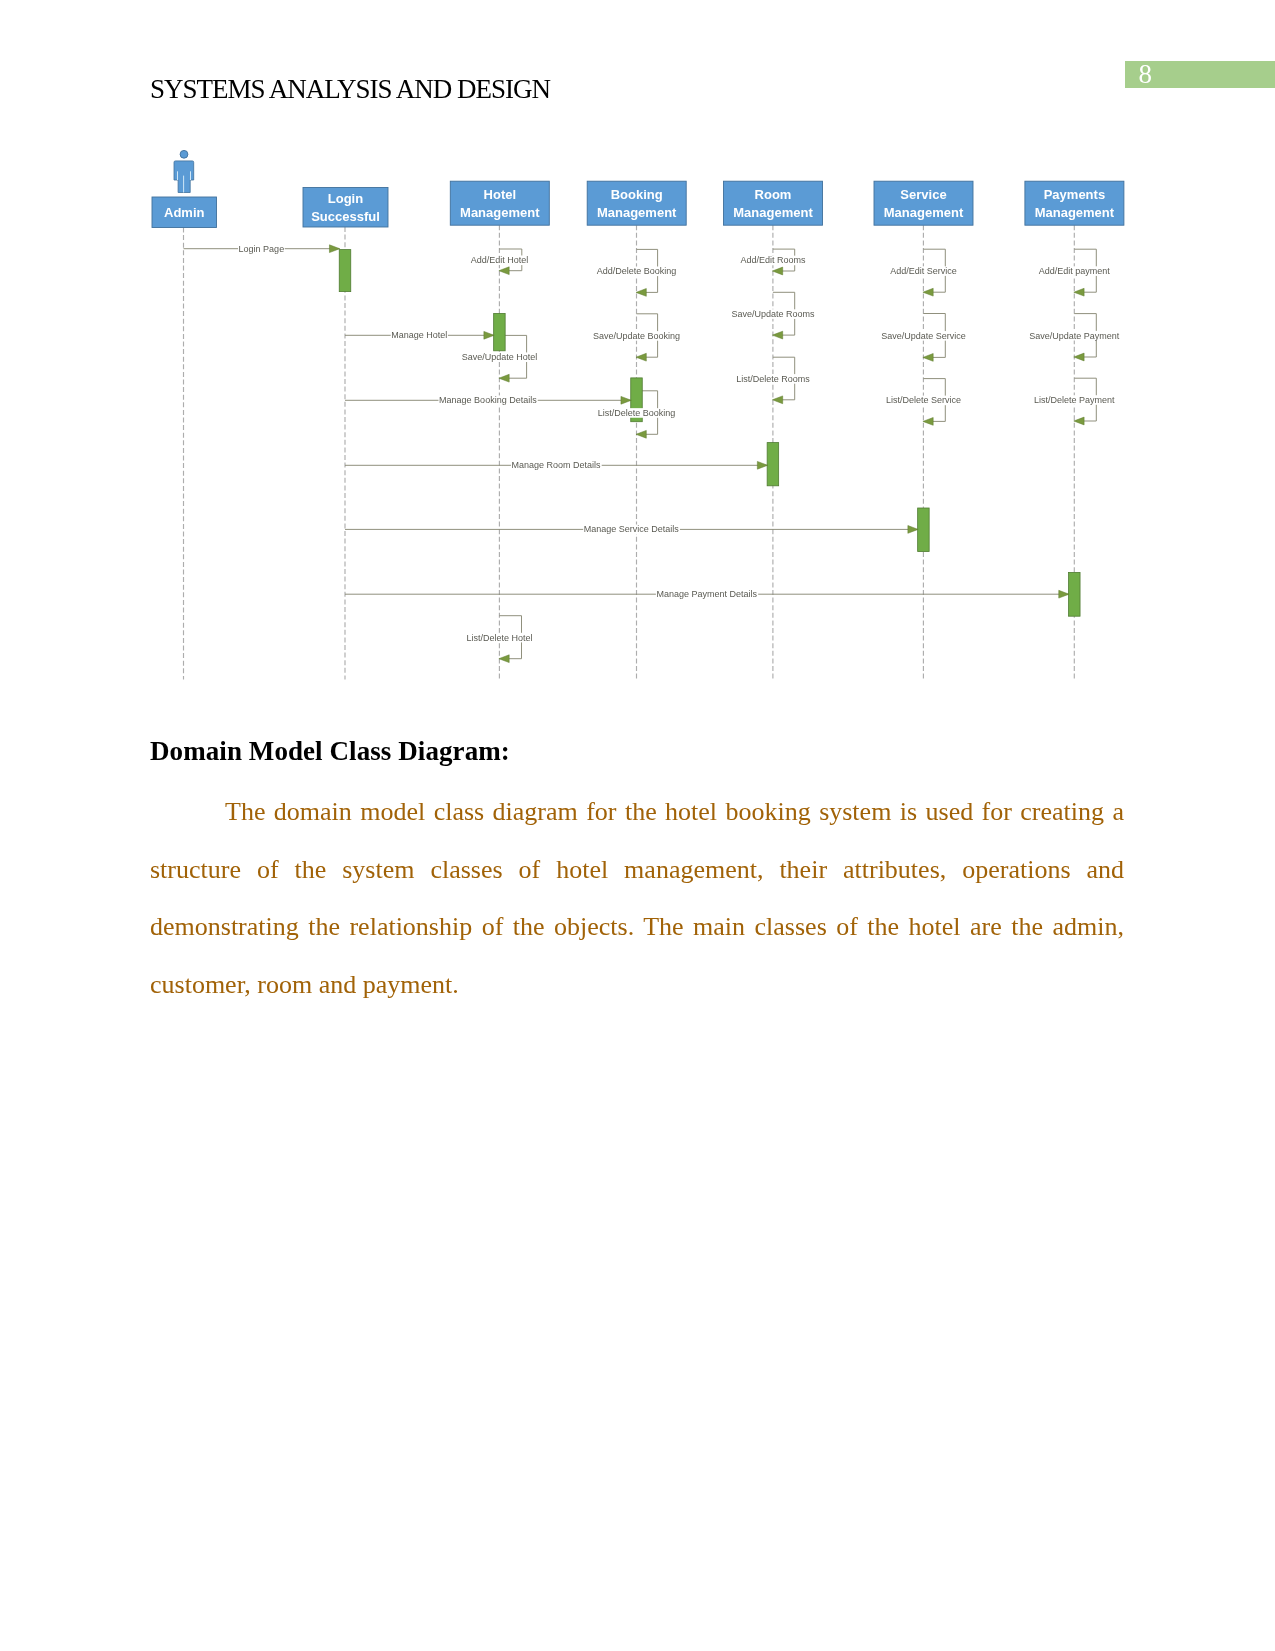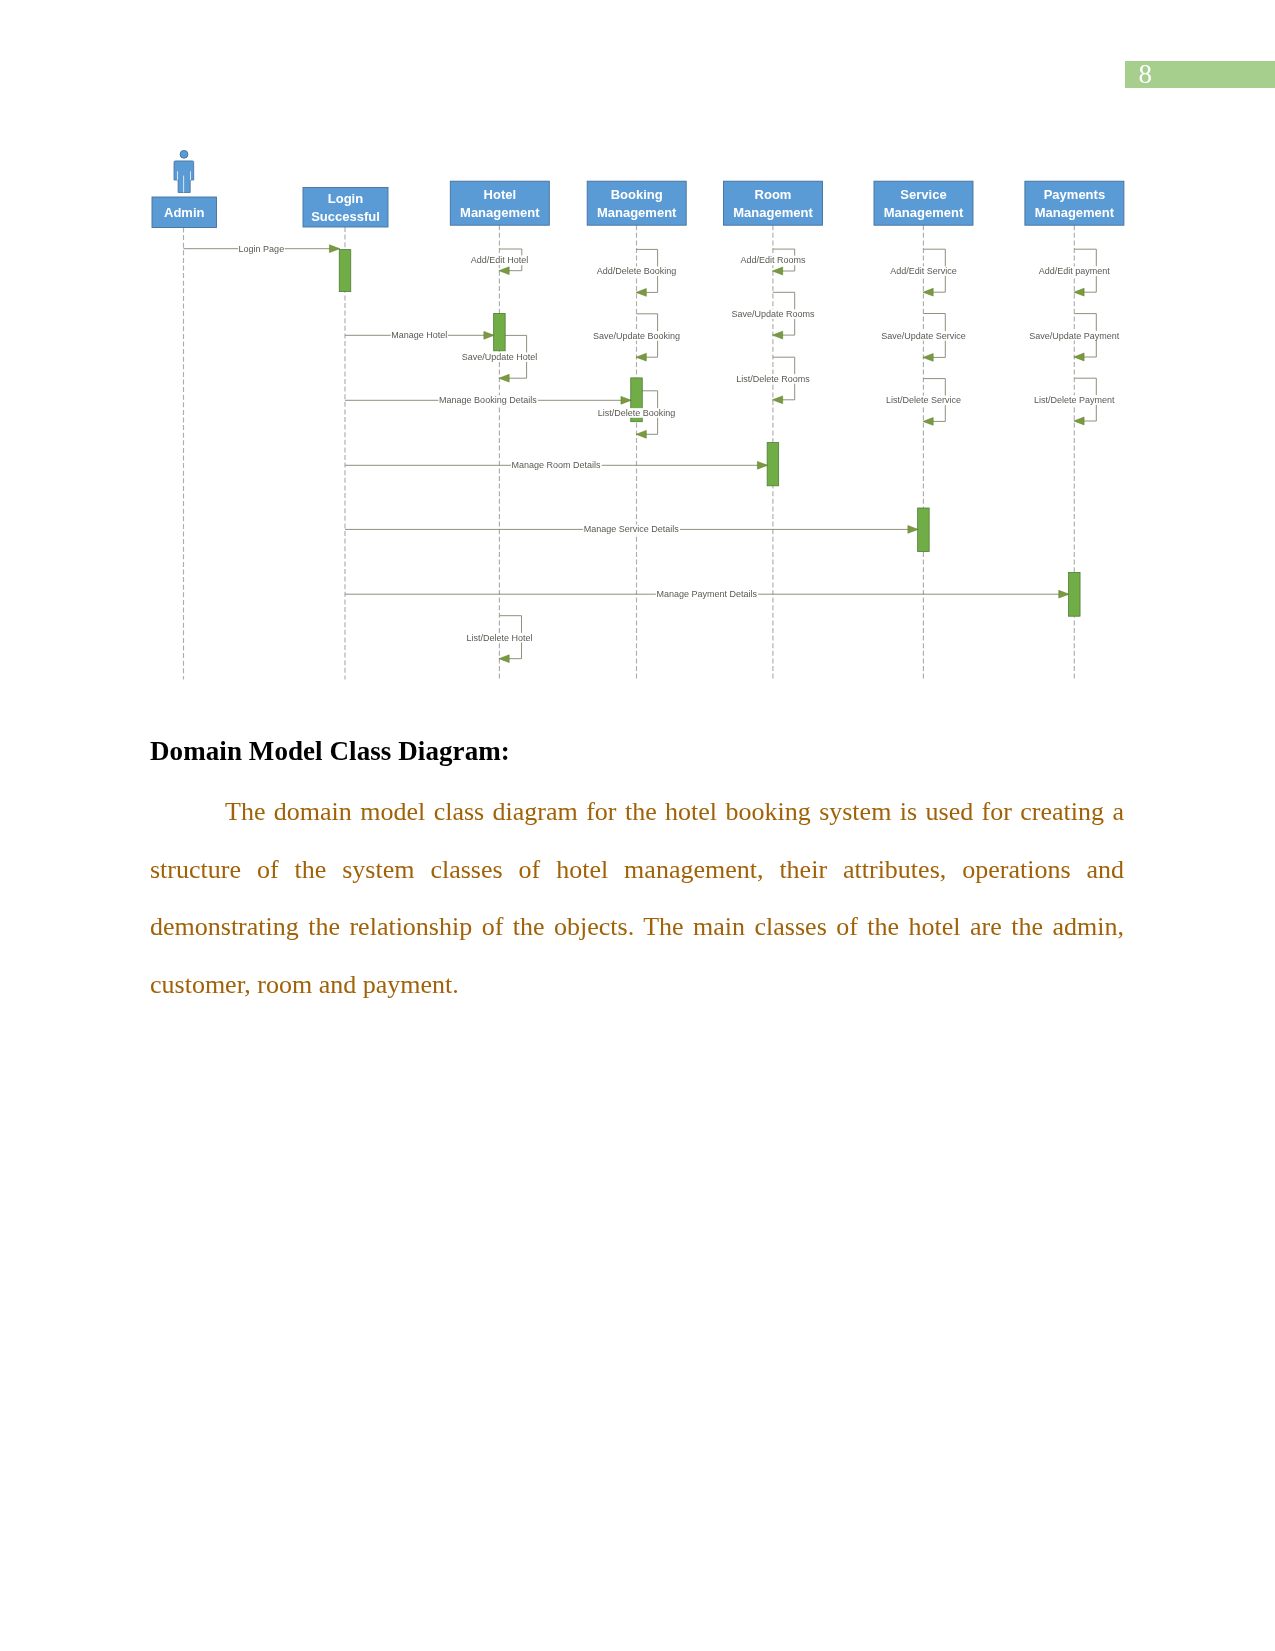--- a/index.html
+++ b/index.html
@@ -25,20 +25,21 @@
      text-anchor:middle;}
   .mlabel{font-family:"Liberation Sans",sans-serif;font-size:9px;fill:#5a5a52;text-anchor:middle;
      stroke:none;}
 </style>
 </head>
 <body>
 
 <div class="page">
   <div id="page-number-banner" style="background: rgb(166, 206, 140);"></div>
   <div id="page-number-text">8</div>
+  <div id="doc-title">SYSTEMS ANALYSIS AND DESIGN</div>
 
   <div id="diagram-wrap"><svg id="seq-svg" width="1275" height="700" viewBox="0 0 1275 700">
         <g>
           <line x1="183.5" y1="227.5" x2="183.5" y2="679.5" stroke="#adadad" stroke-width="1.15" stroke-dasharray="5 2.6"></line>
           <line x1="345" y1="227" x2="345" y2="679.5" stroke="#adadad" stroke-width="1.15" stroke-dasharray="5 2.6"></line>
           <line x1="499.4" y1="225.2" x2="499.4" y2="679.5" stroke="#adadad" stroke-width="1.15" stroke-dasharray="5 2.6"></line>
           <line x1="636.5" y1="225.2" x2="636.5" y2="679.5" stroke="#adadad" stroke-width="1.15" stroke-dasharray="5 2.6"></line>
           <line x1="772.9" y1="225.2" x2="772.9" y2="679.5" stroke="#adadad" stroke-width="1.15" stroke-dasharray="5 2.6"></line>
           <line x1="923.4" y1="225.2" x2="923.4" y2="679.5" stroke="#adadad" stroke-width="1.15" stroke-dasharray="5 2.6"></line>
           <line x1="1074.3" y1="225.2" x2="1074.3" y2="679.5" stroke="#adadad" stroke-width="1.15" stroke-dasharray="5 2.6"></line>

